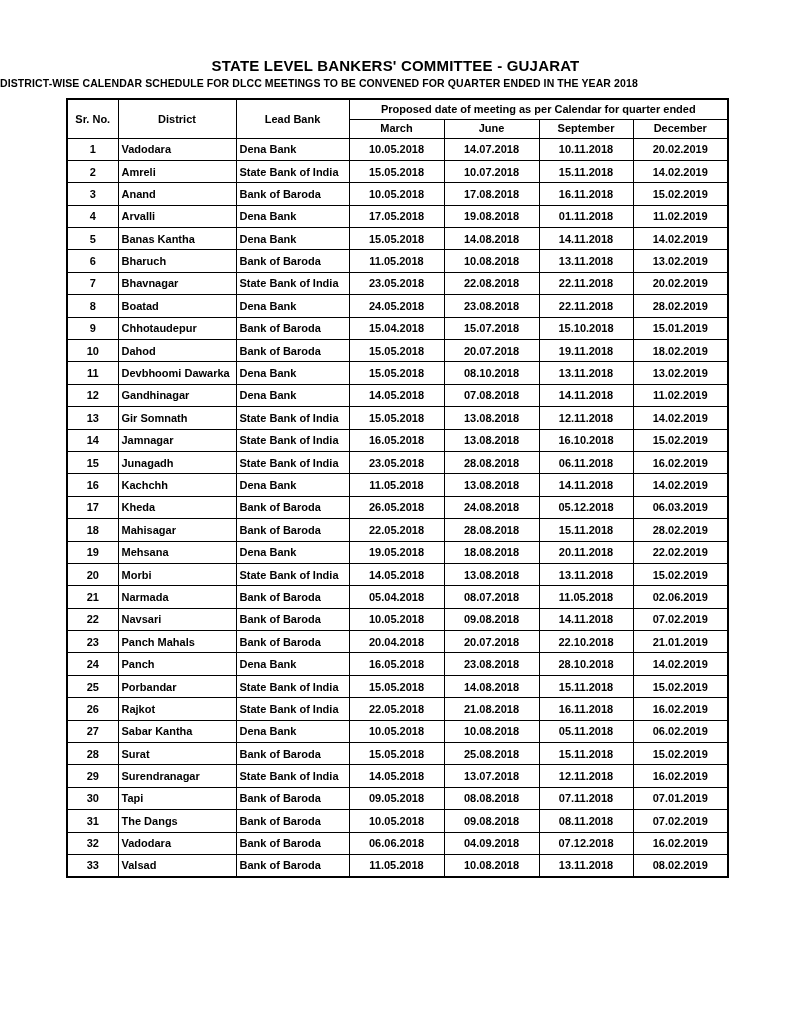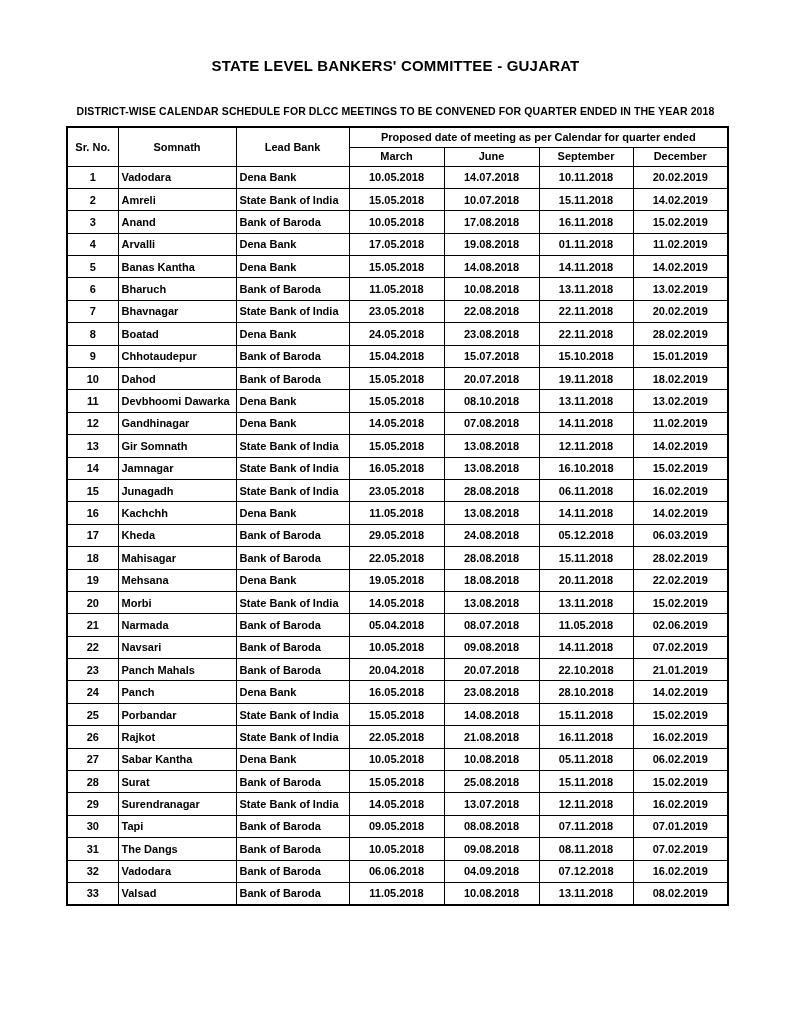--- a/index.html
+++ b/index.html
@@ -18,22 +18,22 @@
     background: #ffffff;
   }
   .doc-title {
     padding-top: 57px;
     text-align: center;
     font-size: 15px;
     font-weight: 700;
     letter-spacing: 0.2px;
   }
   .doc-subtitle {
-    margin-top: 31px;
-    text-align: center;
+    margin-top: 3px;
+    text-align: left;
     font-size: 10.5px;
     font-weight: 700;
     letter-spacing: 0.1px;
   }
   table.schedule {
     border-collapse: collapse;
     table-layout: fixed;
     width: 661px;
     margin: 9px 0 16px 66px;
     border: 2px solid #000000;
@@ -76,21 +76,21 @@
       <col style="width:118px">
       <col style="width:113px">
       <col style="width:95px">
       <col style="width:95px">
       <col style="width:94px">
       <col style="width:95px">
     </colgroup>
     <thead>
       <tr>
         <th rowspan="2">Sr. No.</th>
-        <th rowspan="2">Somnath</th>
+        <th rowspan="2">District</th>
         <th rowspan="2">Lead Bank</th>
         <th colspan="4">Proposed date of meeting as per Calendar for quarter ended</th>
       </tr>
       <tr class="sub">
         <th>March</th>
         <th>June</th>
         <th>September</th>
         <th>December</th>
       </tr>
     </thead>
@@ -236,21 +236,21 @@
           <td class="c2">Dena Bank</td>
           <td class="c3">11.05.2018</td>
           <td class="c4">13.08.2018</td>
           <td class="c5">14.11.2018</td>
           <td class="c6">14.02.2019</td>
         </tr>
         <tr>
           <td class="c0">17</td>
           <td class="c1">Kheda</td>
           <td class="c2">Bank of Baroda</td>
-          <td class="c3">29.05.2018</td>
+          <td class="c3">26.05.2018</td>
           <td class="c4">24.08.2018</td>
           <td class="c5">05.12.2018</td>
           <td class="c6">06.03.2019</td>
         </tr>
         <tr>
           <td class="c0">18</td>
           <td class="c1">Mahisagar</td>
           <td class="c2">Bank of Baroda</td>
           <td class="c3">22.05.2018</td>
           <td class="c4">28.08.2018</td>

